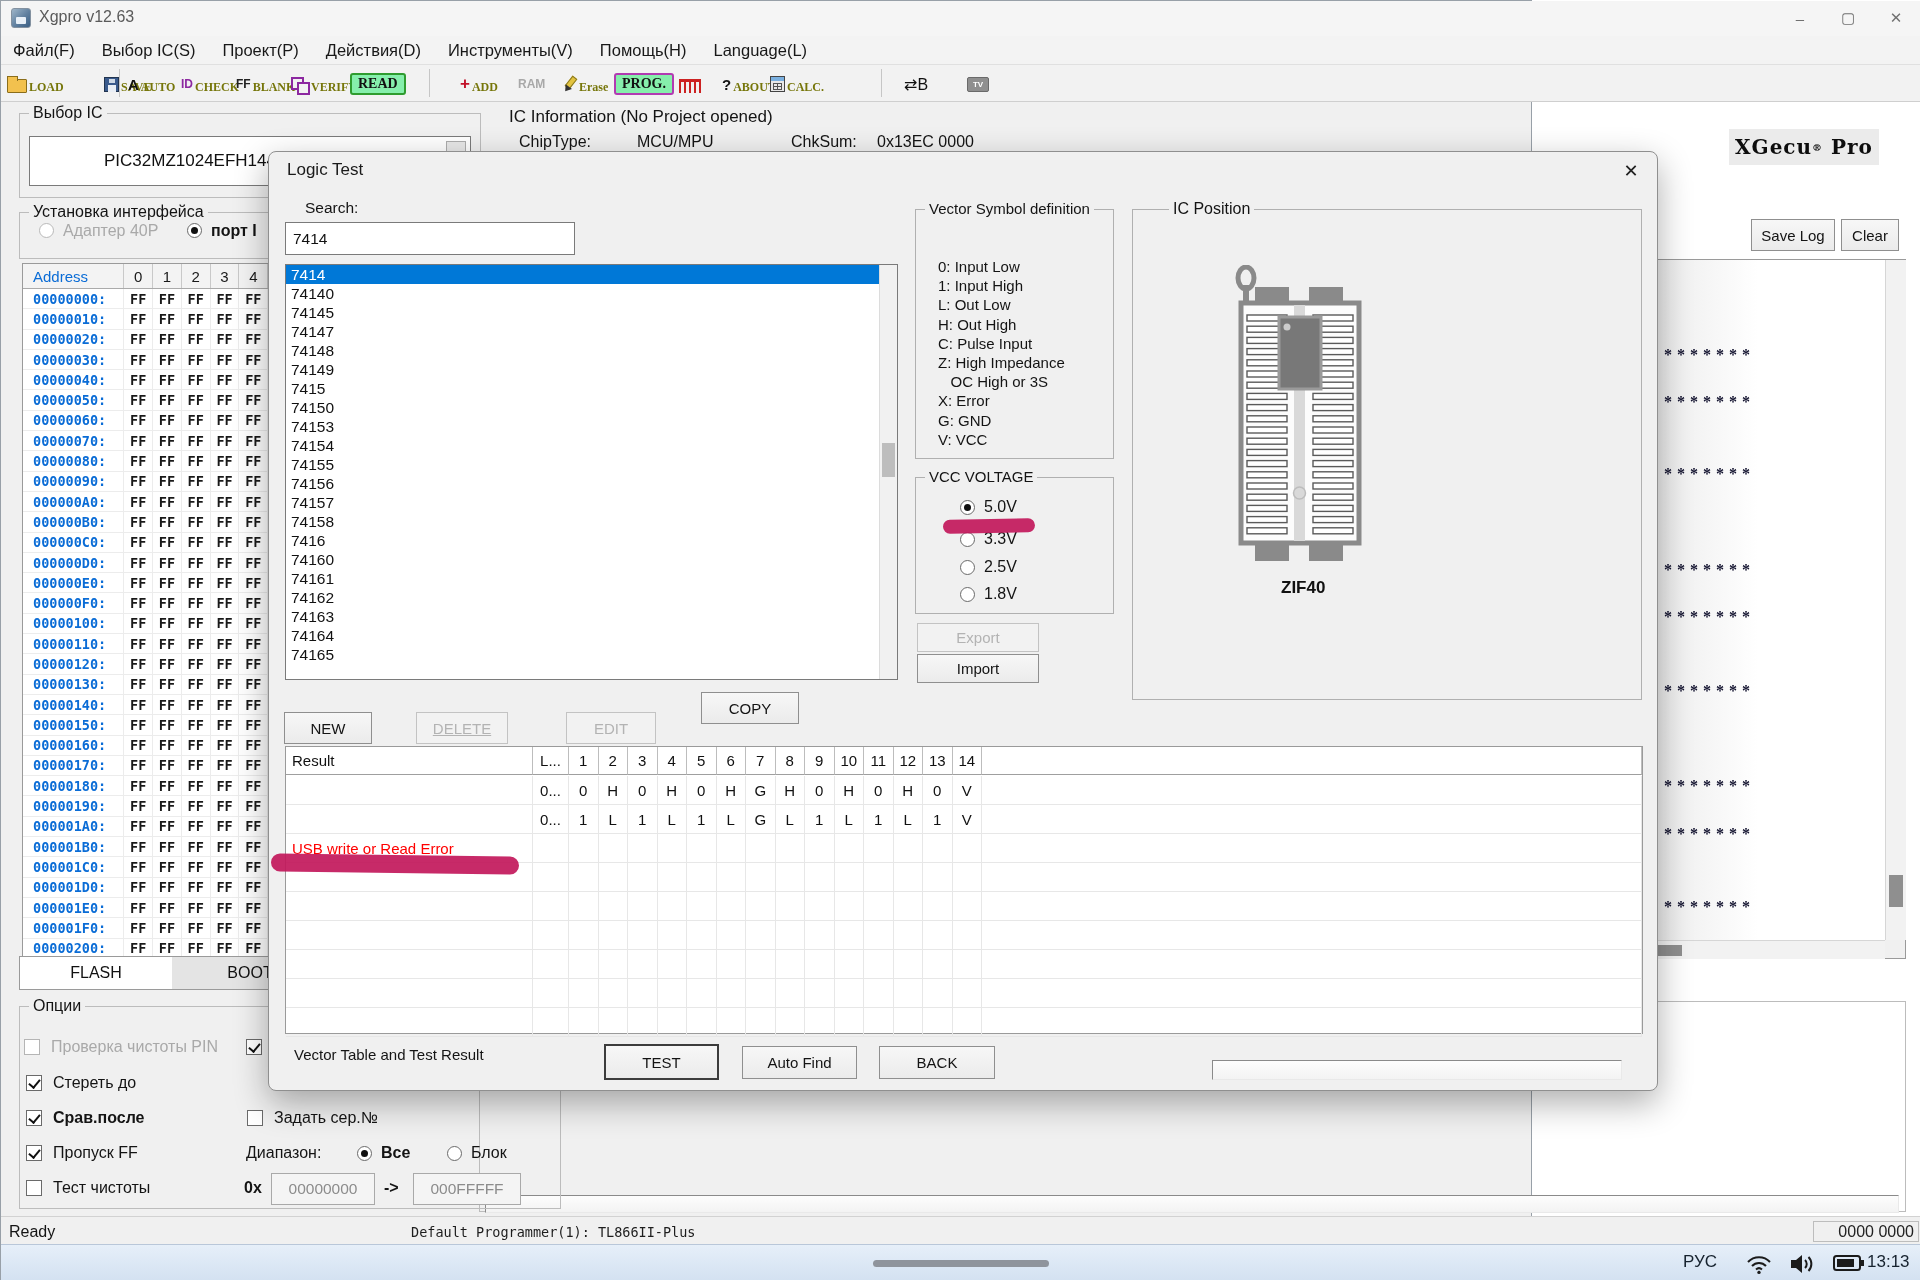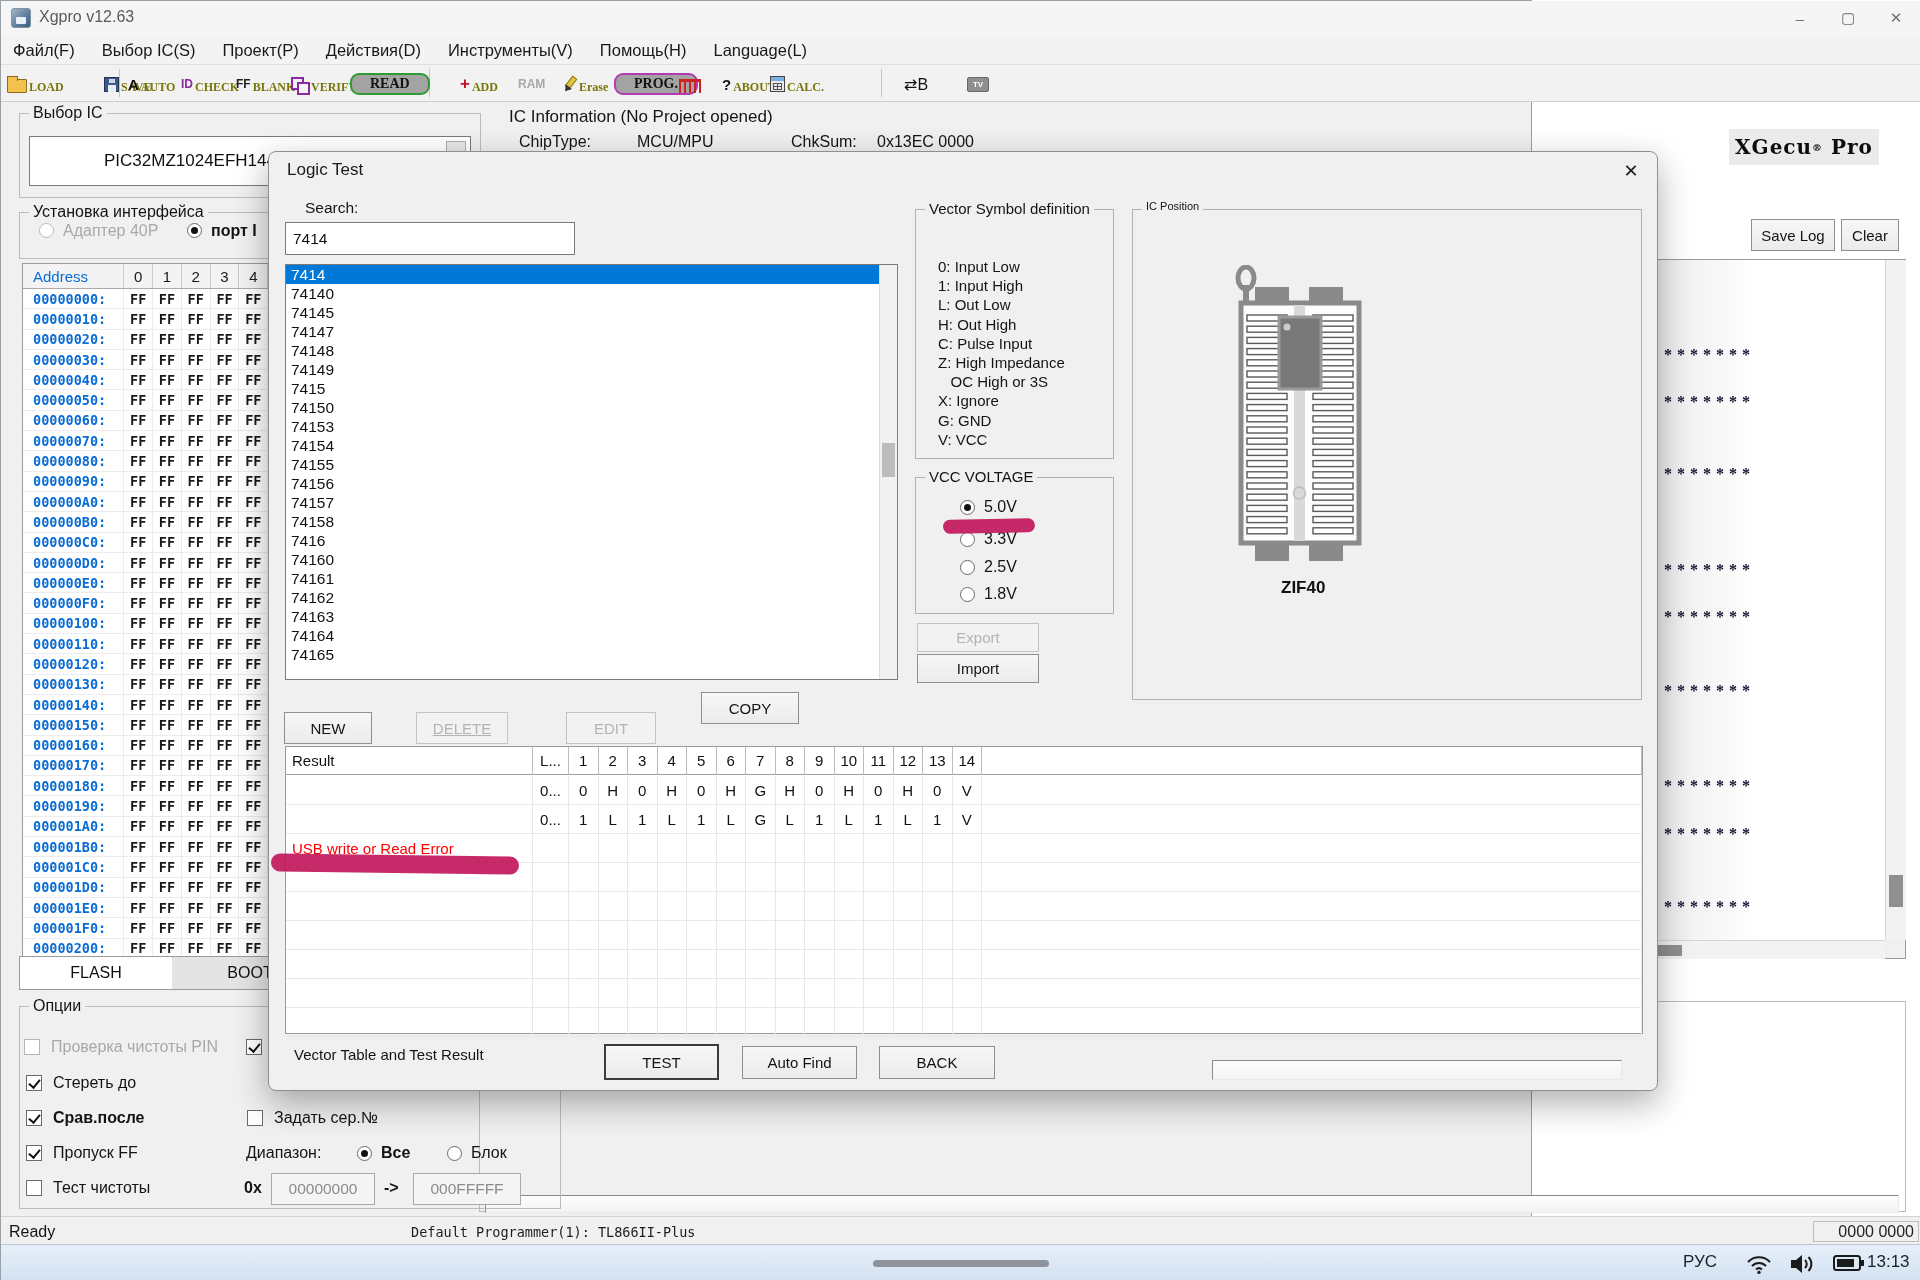--- a/index.html
+++ b/index.html
@@ -18,21 +18,21 @@
   #apptitle{left:38px;top:7px;font-size:16px;color:#5a5a5a;}
   .wbtn{top:0;width:46px;height:34px;display:flex;align-items:center;justify-content:center;color:#707070;font-size:15px;}
   
   #menubar{left:0;top:35px;width:1920px;height:28px;background:#f3f3f3;display:flex;align-items:center;padding-left:12px;gap:27px;}
   .menu-item{font-size:16.5px;color:#181818;white-space:nowrap;}
   
   #toolbar{left:0;top:63px;width:1920px;height:38px;background:#f2f2f2;border-top:1px solid #e0e0e0;border-bottom:1px solid #cfcfcf;}
   .titem{position:absolute;top:4px;height:30px;display:flex;align-items:center;gap:2px;}
   .tlabel{font-family:"Liberation Serif",serif;font-weight:bold;font-size:12px;color:var(--olive);align-self:flex-end;padding-bottom:4px;white-space:nowrap;}
   .tglyph{font-weight:bold;}
-  .tboxed{border:2px solid #2f9c2f;border-radius:9px;padding:1px 18px;font-family:"Liberation Serif",serif;font-weight:bold;font-size:14px;color:#111;background:#a3a3a3;}
+  .tboxed{border:2px solid #2f9c2f;border-radius:3px;padding:1px 6px;font-family:"Liberation Serif",serif;font-weight:bold;font-size:14px;color:#111;background:#86efac;}
   .tboxed.purple{border-color:#b23ab2;}
   .tsep{position:absolute;top:4px;width:1px;height:28px;background:#c6c6c6;}
   .ic{position:relative;display:inline-block;}
   .ic-folder{width:20px;height:14px;background:#f2c14e;border:1px solid #8a6d1a;border-radius:1px;margin-top:3px;}
   .ic-folder::before{content:"";position:absolute;left:-1px;top:-4px;width:9px;height:4px;background:#f2c14e;border:1px solid #8a6d1a;border-bottom:none;}
   .ic-floppy{width:15px;height:15px;background:#3a5a8c;border:1px solid #22344f;}
   .ic-floppy::before{content:"";position:absolute;left:3px;top:7px;width:8px;height:7px;background:#e9eef5;}
   .ic-floppy::after{content:"";position:absolute;left:4px;top:1px;width:6px;height:4px;background:#cfd9e6;}
   .ic-verify{width:18px;height:15px;}
   .ic-verify::before,.ic-verify::after{content:"";position:absolute;width:9px;height:9px;border:2px solid #8c28a0;background:#f2f2f2;}
@@ -650,21 +650,21 @@
     <div class="grp" style="left:646px;top:57px;width:199px;height:250px;border-color:#b0b0b0;">
       <span class="leg" style="font-size:15px;">Vector Symbol definition</span>
       <div id="vsd-lines">
           <span class="vsline" style="top: 48px; white-space: pre;">0: Input Low</span>
           <span class="vsline" style="top: 67.2px; white-space: pre;">1: Input High</span>
           <span class="vsline" style="top: 86.4px; white-space: pre;">L: Out Low</span>
           <span class="vsline" style="top: 105.6px; white-space: pre;">H: Out High</span>
           <span class="vsline" style="top: 124.8px; white-space: pre;">C: Pulse Input</span>
           <span class="vsline" style="top: 144px; white-space: pre;">Z: High Impedance</span>
           <span class="vsline" style="top: 163.2px; white-space: pre;">   OC High or 3S</span>
-          <span class="vsline" style="top: 182.4px; white-space: pre;">X: Ignore</span>
+          <span class="vsline" style="top: 182.4px; white-space: pre;">X: Error</span>
           <span class="vsline" style="top: 201.6px; white-space: pre;">G: GND</span>
           <span class="vsline" style="top: 220.8px; white-space: pre;">V: VCC</span>
         </div>
     </div>
 
     <div class="grp" style="left:646px;top:325px;width:199px;height:137px;border-color:#b0b0b0;">
       <span class="leg" style="font-size:15px;">VCC VOLTAGE</span>
       <div id="vcc-rows">
           <span class="radio sel" style="left: 44px; top: 22px;"></span>
           <span class="lbl" style="left: 68px; top: 20px;">5.0V</span>
@@ -675,21 +675,21 @@
           <span class="radio" style="left: 44px; top: 109px;"></span>
           <span class="lbl" style="left: 68px; top: 107px;">1.8V</span>
         </div>
     </div>
     <div class="marker" style="left:674px;top:367px;width:92px;height:14px;transform:rotate(-1deg);"></div>
 
     <div class="btn dis" style="left:648px;top:471px;width:122px;height:29px;">Export</div>
     <div class="btn" style="left:648px;top:502px;width:122px;height:29px;">Import</div>
 
     <div class="grp" style="left:863px;top:57px;width:510px;height:491px;border-color:#b0b0b0;">
-      <span class="leg" style="font-size:11px;">IC Position</span>
+      <span class="leg" style="font-size:16px;margin-left:27px;">IC Position</span>
       <svg class="abs" style="left:100px;top:55px;" width="150" height="300" viewBox="0 0 150 300">
         <ellipse cx="13" cy="13" rx="8" ry="11" fill="none" stroke="#8a8a8a" stroke-width="5"></ellipse>
         <rect x="10" y="20" width="6" height="18" fill="#8a8a8a"></rect>
         <rect x="22" y="22" width="34" height="18" fill="#8a8a8a"></rect>
         <rect x="76" y="22" width="34" height="18" fill="#8a8a8a"></rect>
         <rect x="8" y="38" width="118" height="240" fill="#fcfcfc" stroke="#8a8a8a" stroke-width="5"></rect>
         <rect x="61" y="40" width="11" height="236" fill="#d9d9d9"></rect>
         <g fill="#ffffff" stroke="#5a5a5a" stroke-width="1.4">
 
           <g id="lp">

